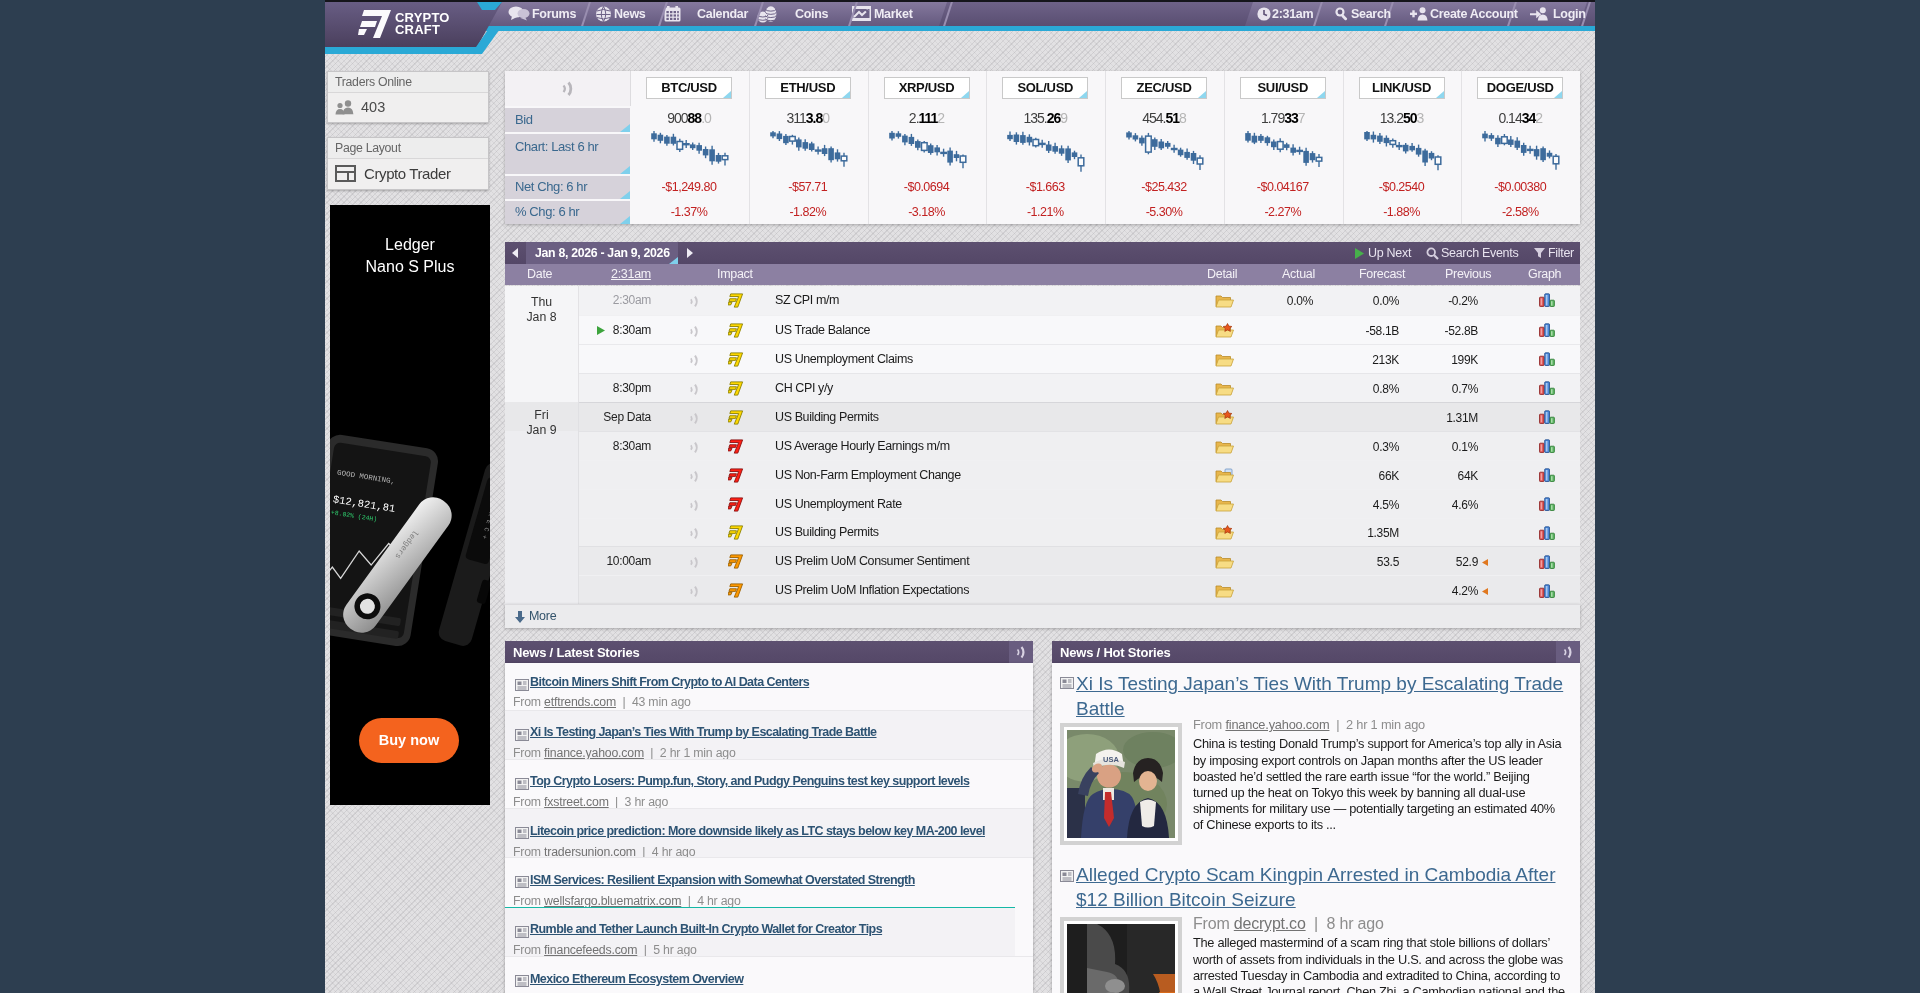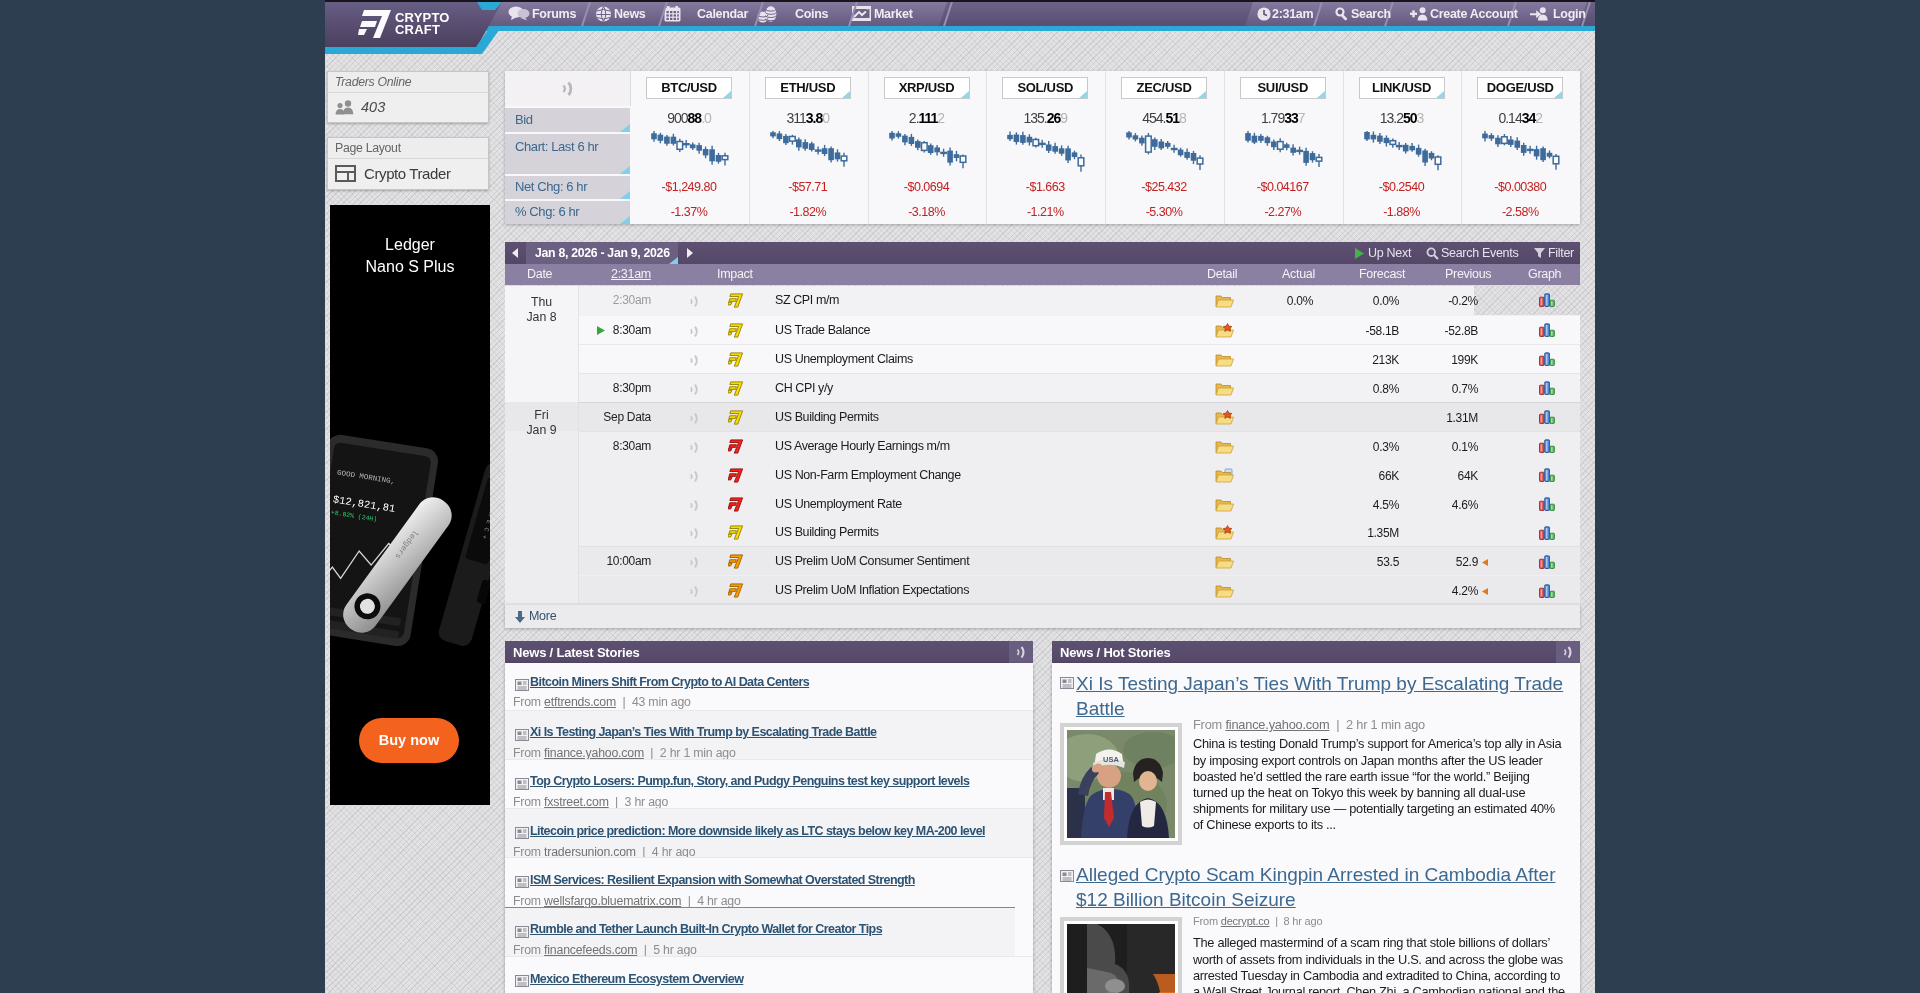--- a/index.html
+++ b/index.html
@@ -164,21 +164,21 @@
 <div class="abs menutext" style="left:1105px;top:7px;">Create Account</div>
 <svg class="abs" style="left:1205px;top:7px" width="18" height="14" viewBox="0 0 18 14">
       <g fill="#e8e4ee">
         <path d="M0,6.2 h6.2 v-3 l5,4 -5,4 v-3 h-6.2 z"></path>
         <circle cx="12.8" cy="3.2" r="3"></circle>
         <path d="M7.8,13.5 q0.5,-6 5,-6 q4.5,0 5,6 z"></path>
       </g>
     </svg>
 <div class="abs menutext" style="left:1228px;top:7px;">Login</div>
 
-<div class="abs" style="left:2px;top:71px;width:160px;border:1px solid #c6c5c7;background:#f0efef;box-shadow:0 1px 2px rgba(0,0,0,0.25);font-style:italic;">
+<div class="abs" style="left:2px;top:71px;width:160px;border:1px solid #c6c5c7;background:#f0efef;box-shadow:0 1px 2px rgba(0,0,0,0.25);">
  <div style="height:18px;background:#ededed;border-bottom:1px solid #d8d7d8;color:#666;font-size:12.3px;letter-spacing:-0.3px;padding:2px 0 0 7px;line-height:16px;">Traders Online</div>
  <div style="height:29px;position:relative;">
   <svg class="abs" style="left:7px;top:7px" width="20" height="15" viewBox="0 0 20 15">
           <g fill="#8f8f8f">
             <circle cx="5" cy="5.5" r="2.6"></circle>
             <path d="M0.5,14.5 q0.3,-5.5 4.5,-5.5 q4.2,0 4.5,5.5 z"></path>
             <circle cx="13" cy="3.5" r="3.2"></circle>
             <path d="M7.6,14.2 q0.4,-6.8 5.4,-6.8 q5,0 5.4,6.8 z"></path>
           </g>
         </svg>
@@ -547,21 +547,21 @@
 <div class="abs" style="left:180px;top:264px;width:1075px;height:21px;background:#8c80a2;">
 <div class="chdr" style="left:22px;">Date</div>
 <div class="chdr" style="left:106px;text-decoration:underline;">2:31am</div>
 <div class="chdr" style="left:212px;">Impact</div>
 <div class="chdr" style="left:702px;">Detail</div>
 <div class="chdr" style="left:777px;">Actual</div>
 <div class="chdr" style="left:854px;">Forecast</div>
 <div class="chdr" style="left:940px;">Previous</div>
 <div class="chdr" style="left:1023px;">Graph</div>
 </div>
-<div class="abs" style="left:180px;top:285.5px;width:969px;height:29.0px;background:#f2f2f4;box-sizing:border-box;">
+<div class="abs" style="left:180px;top:285.5px;width:1075px;height:29.0px;background:#f2f2f4;box-sizing:border-box;">
 <div class="abs" style="left:60px;top:7.0px;width:86px;text-align:right;font-size:12px;letter-spacing:-0.3px;color:#9a9aa0;">2:30am</div>
 <div class="abs" style="left:183px;top:8.0px;"><svg width="12" height="13" viewBox="0 0 12 13">
           <g stroke="#c9c7cb" fill="none">
             <path d="M3,4.2 a4.2,4.2 0 0 1 0,4.6" stroke-width="1.7"></path>
             <path d="M7,1.6 a8,8 0 0 1 0,9.8" stroke-width="2.1"></path>
           </g>
         </svg></div>
 <div class="abs" style="left:223px;top:7.0px;"><svg width="16" height="15" viewBox="0 0 36 34">
           <g fill="#ffd800" stroke="#8a8000" stroke-width="2">
 <path d="M6,2 L33,2 L22,32 L14,32 L24,8 L4,8 Z"></path>
@@ -1091,15 +1091,15 @@
 <path d="M86,50 q12,18 8,58 h14 v-58 z" fill="#b85c20"></path>
 <path d="M92,68 q8,14 6,40 h10 v-40 z" fill="#d86a1a"></path>
 <path d="M30,0 q20,10 18,40 q16,6 14,28 q-2,20 -16,24 l-26,8 V0 z" fill="#4a4a4a"></path>
 <path d="M40,48 q14,2 12,20 q-2,16 -14,18 l-18,4 V44 z" fill="#6a6a6a"></path>
 <ellipse cx="48" cy="62" rx="10" ry="7" fill="#8f8f8f"></ellipse>
 <ellipse cx="44" cy="74" rx="9" ry="6" fill="#7d7d7d"></ellipse>
 <rect x="20" y="84" width="34" height="24" fill="#555"></rect>
 </svg>
         </div>
       </div>
-<div class="abs meta" style="left:141px;top:252px;font-size:11px;">From <u>decrypt.co</u> &nbsp;|&nbsp; 8 hr ago</div>
+<div class="abs meta" style="left:141px;top:252px;font-size:16px;">From <u>decrypt.co</u> &nbsp;|&nbsp; 8 hr ago</div>
 <div class="abs" style="left:141px;top:272px;width:420px;white-space:nowrap;font-size:12.8px;letter-spacing:-0.3px;line-height:16.2px;color:#1c1c1c;">The alleged mastermind of a scam ring that stole billions of dollars’<br>worth of assets from individuals in the U.S. and across the globe was<br>arrested Tuesday in Cambodia and extradited to China, according to<br>a Wall Street Journal report. Chen Zhi, a Cambodian national and the</div>
 </div>
 </div>
 </body></html>

